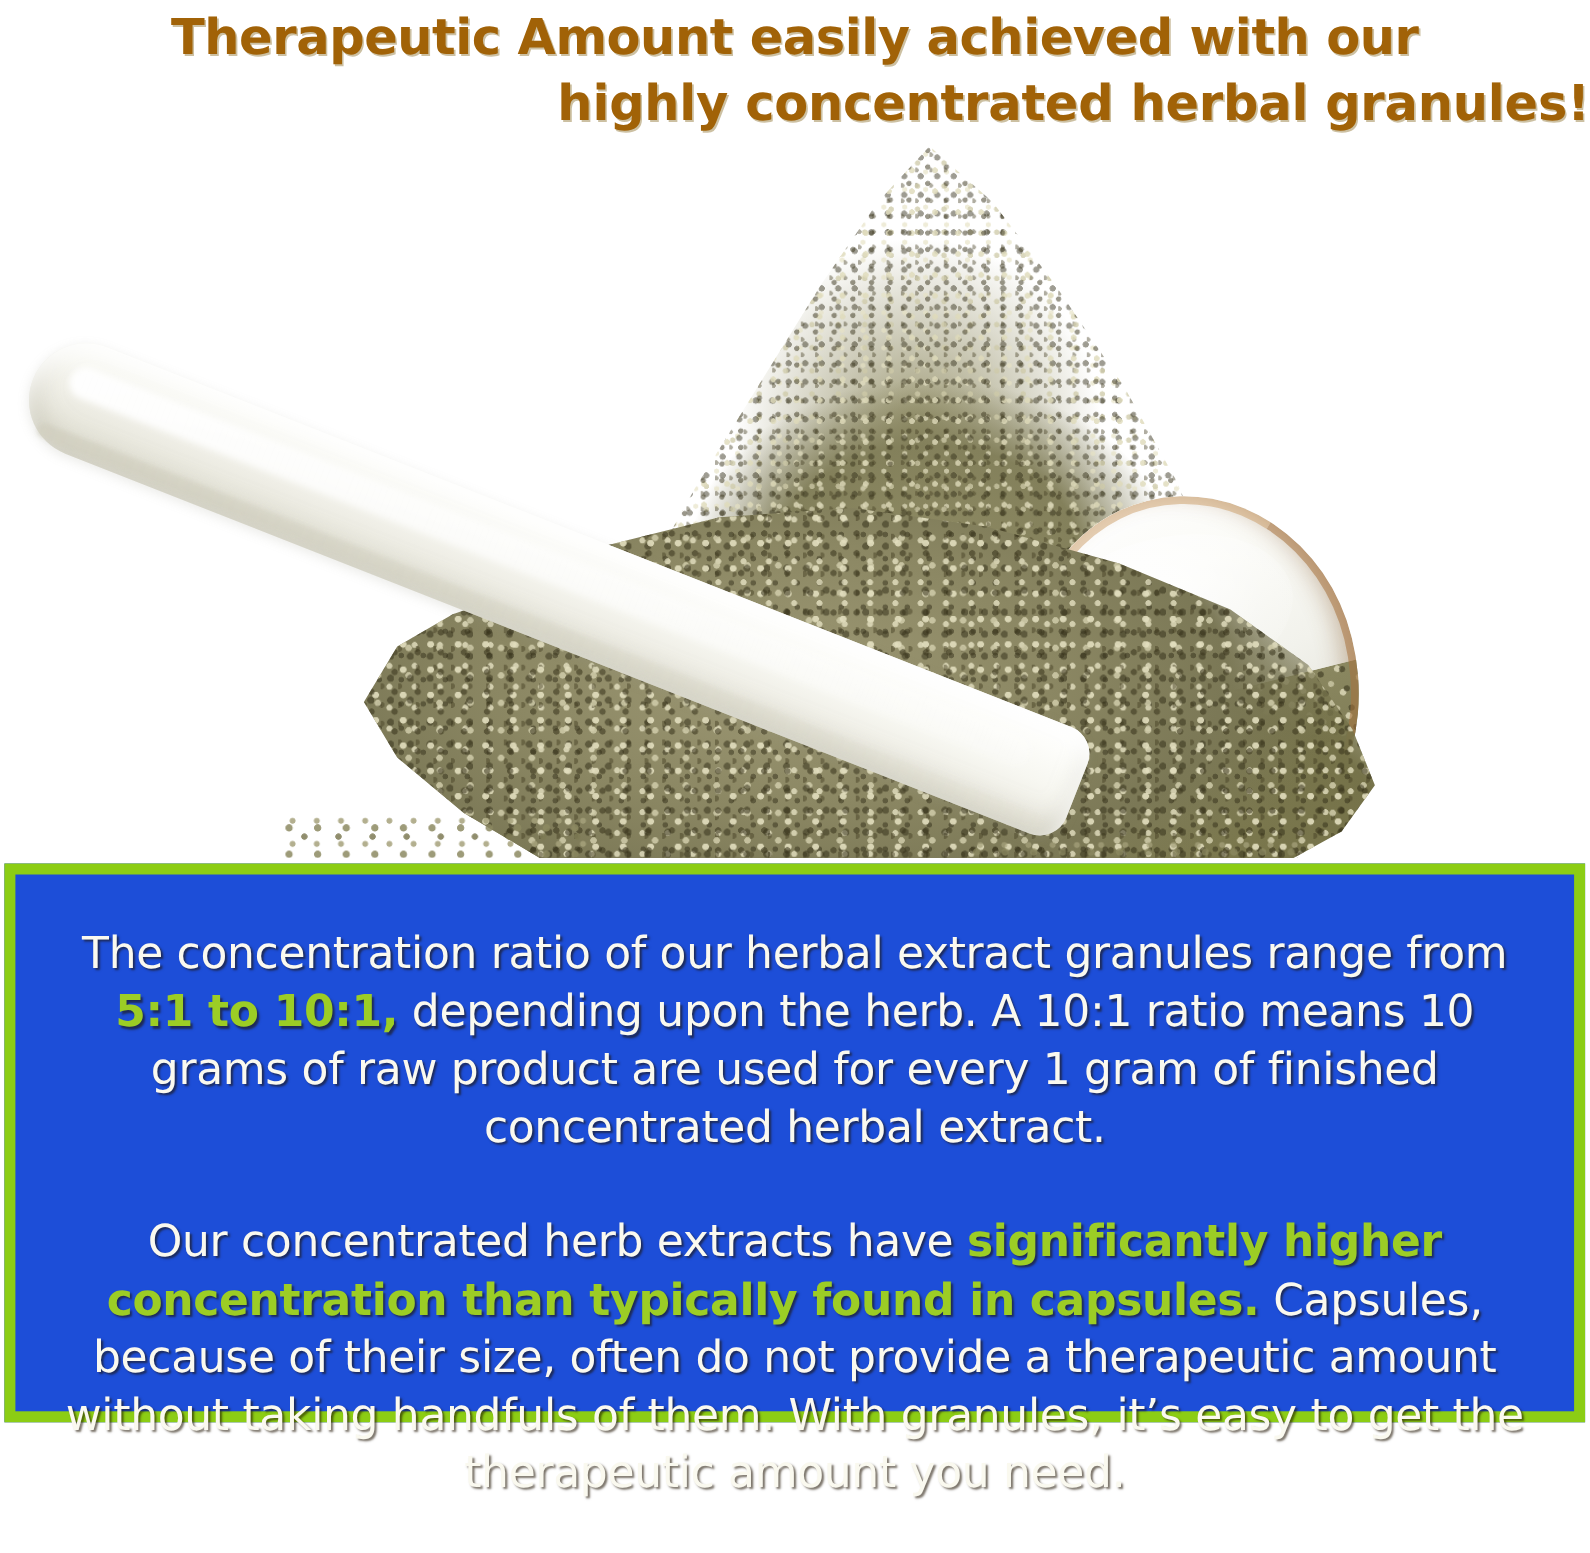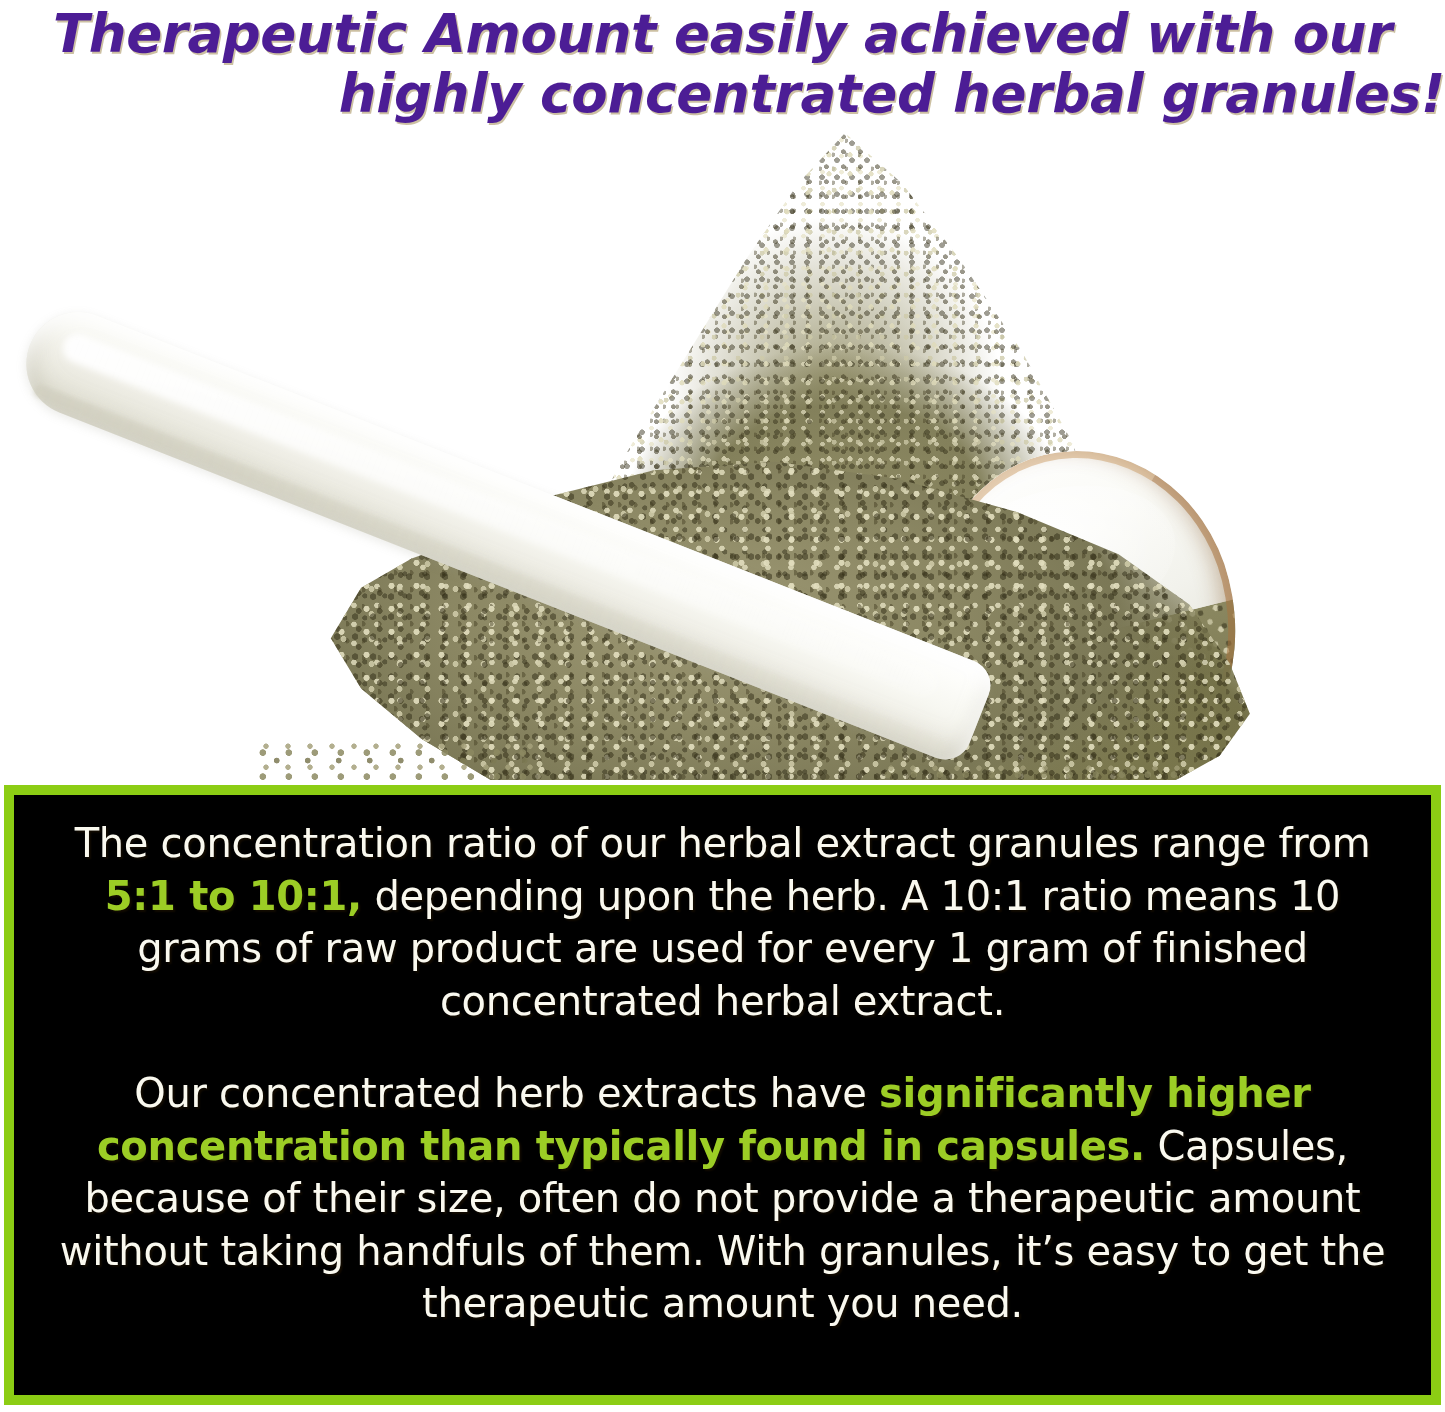--- a/index.html
+++ b/index.html
@@ -23,27 +23,26 @@
     width: 1445px;
     height: 125px;
     text-align: center;
     padding-top: 4px;
     box-sizing: border-box;
   }
   .headline-line {
     display: block;
     font-family: "DejaVu Sans", sans-serif;
     font-weight: 700;
-    font-size: 53px;
+    font-size: 45px;
     line-height: 60px;
     letter-spacing: -0.4px;
-    color: #4c1d95;
+    color: #a16207;
     text-shadow: 1.5px 1.5px 0 rgba(120,90,10,0.38);
     white-space: nowrap;
-    font-style: italic;
   }
   .headline-line.l2 { letter-spacing: -0.2px; text-align: right; }
 
   
   .photo {
     position: absolute;
     left: 0;
     top: 125px;
     width: 1445px;
     height: 655px;
@@ -208,38 +207,38 @@
     background: linear-gradient(90deg, rgba(208,206,190,0.65), rgba(228,226,212,0.3));
     filter: blur(2px);
   }
 
   
   .panel {
     position: absolute;
     left: 4px;
     top: 785px;
     width: 1437px;
-    height: 620px;
+    height: 508px;
     box-sizing: border-box;
-    background: #000000;
+    background: #1d4ed8;
     border: 10px solid #8ccd14;
-    padding: 12px 34px 26px 34px;
+    padding: 36px 34px 26px 34px;
   }
   .para {
     text-align: center;
     color: #faf9ef;
     font-family: "DejaVu Sans", sans-serif;
     font-size: 40px;
     line-height: 52.5px;
     letter-spacing: -0.3px;
     text-shadow: 2px 2px 2px rgba(30,18,0,0.6);
     margin: 0;
   }
   .para.p1 { margin-top: 10px; }
-  .para.p2 { margin-top: 40px; }
+  .para.p2 { margin-top: 52px; }
   .hl-green {
     color: #9ccd25;
     font-weight: 700;
   }
 </style>
 </head>
 <body>
 
 <div class="headline">
   <span class="headline-line l1">Therapeutic Amount easily achieved with our</span>

